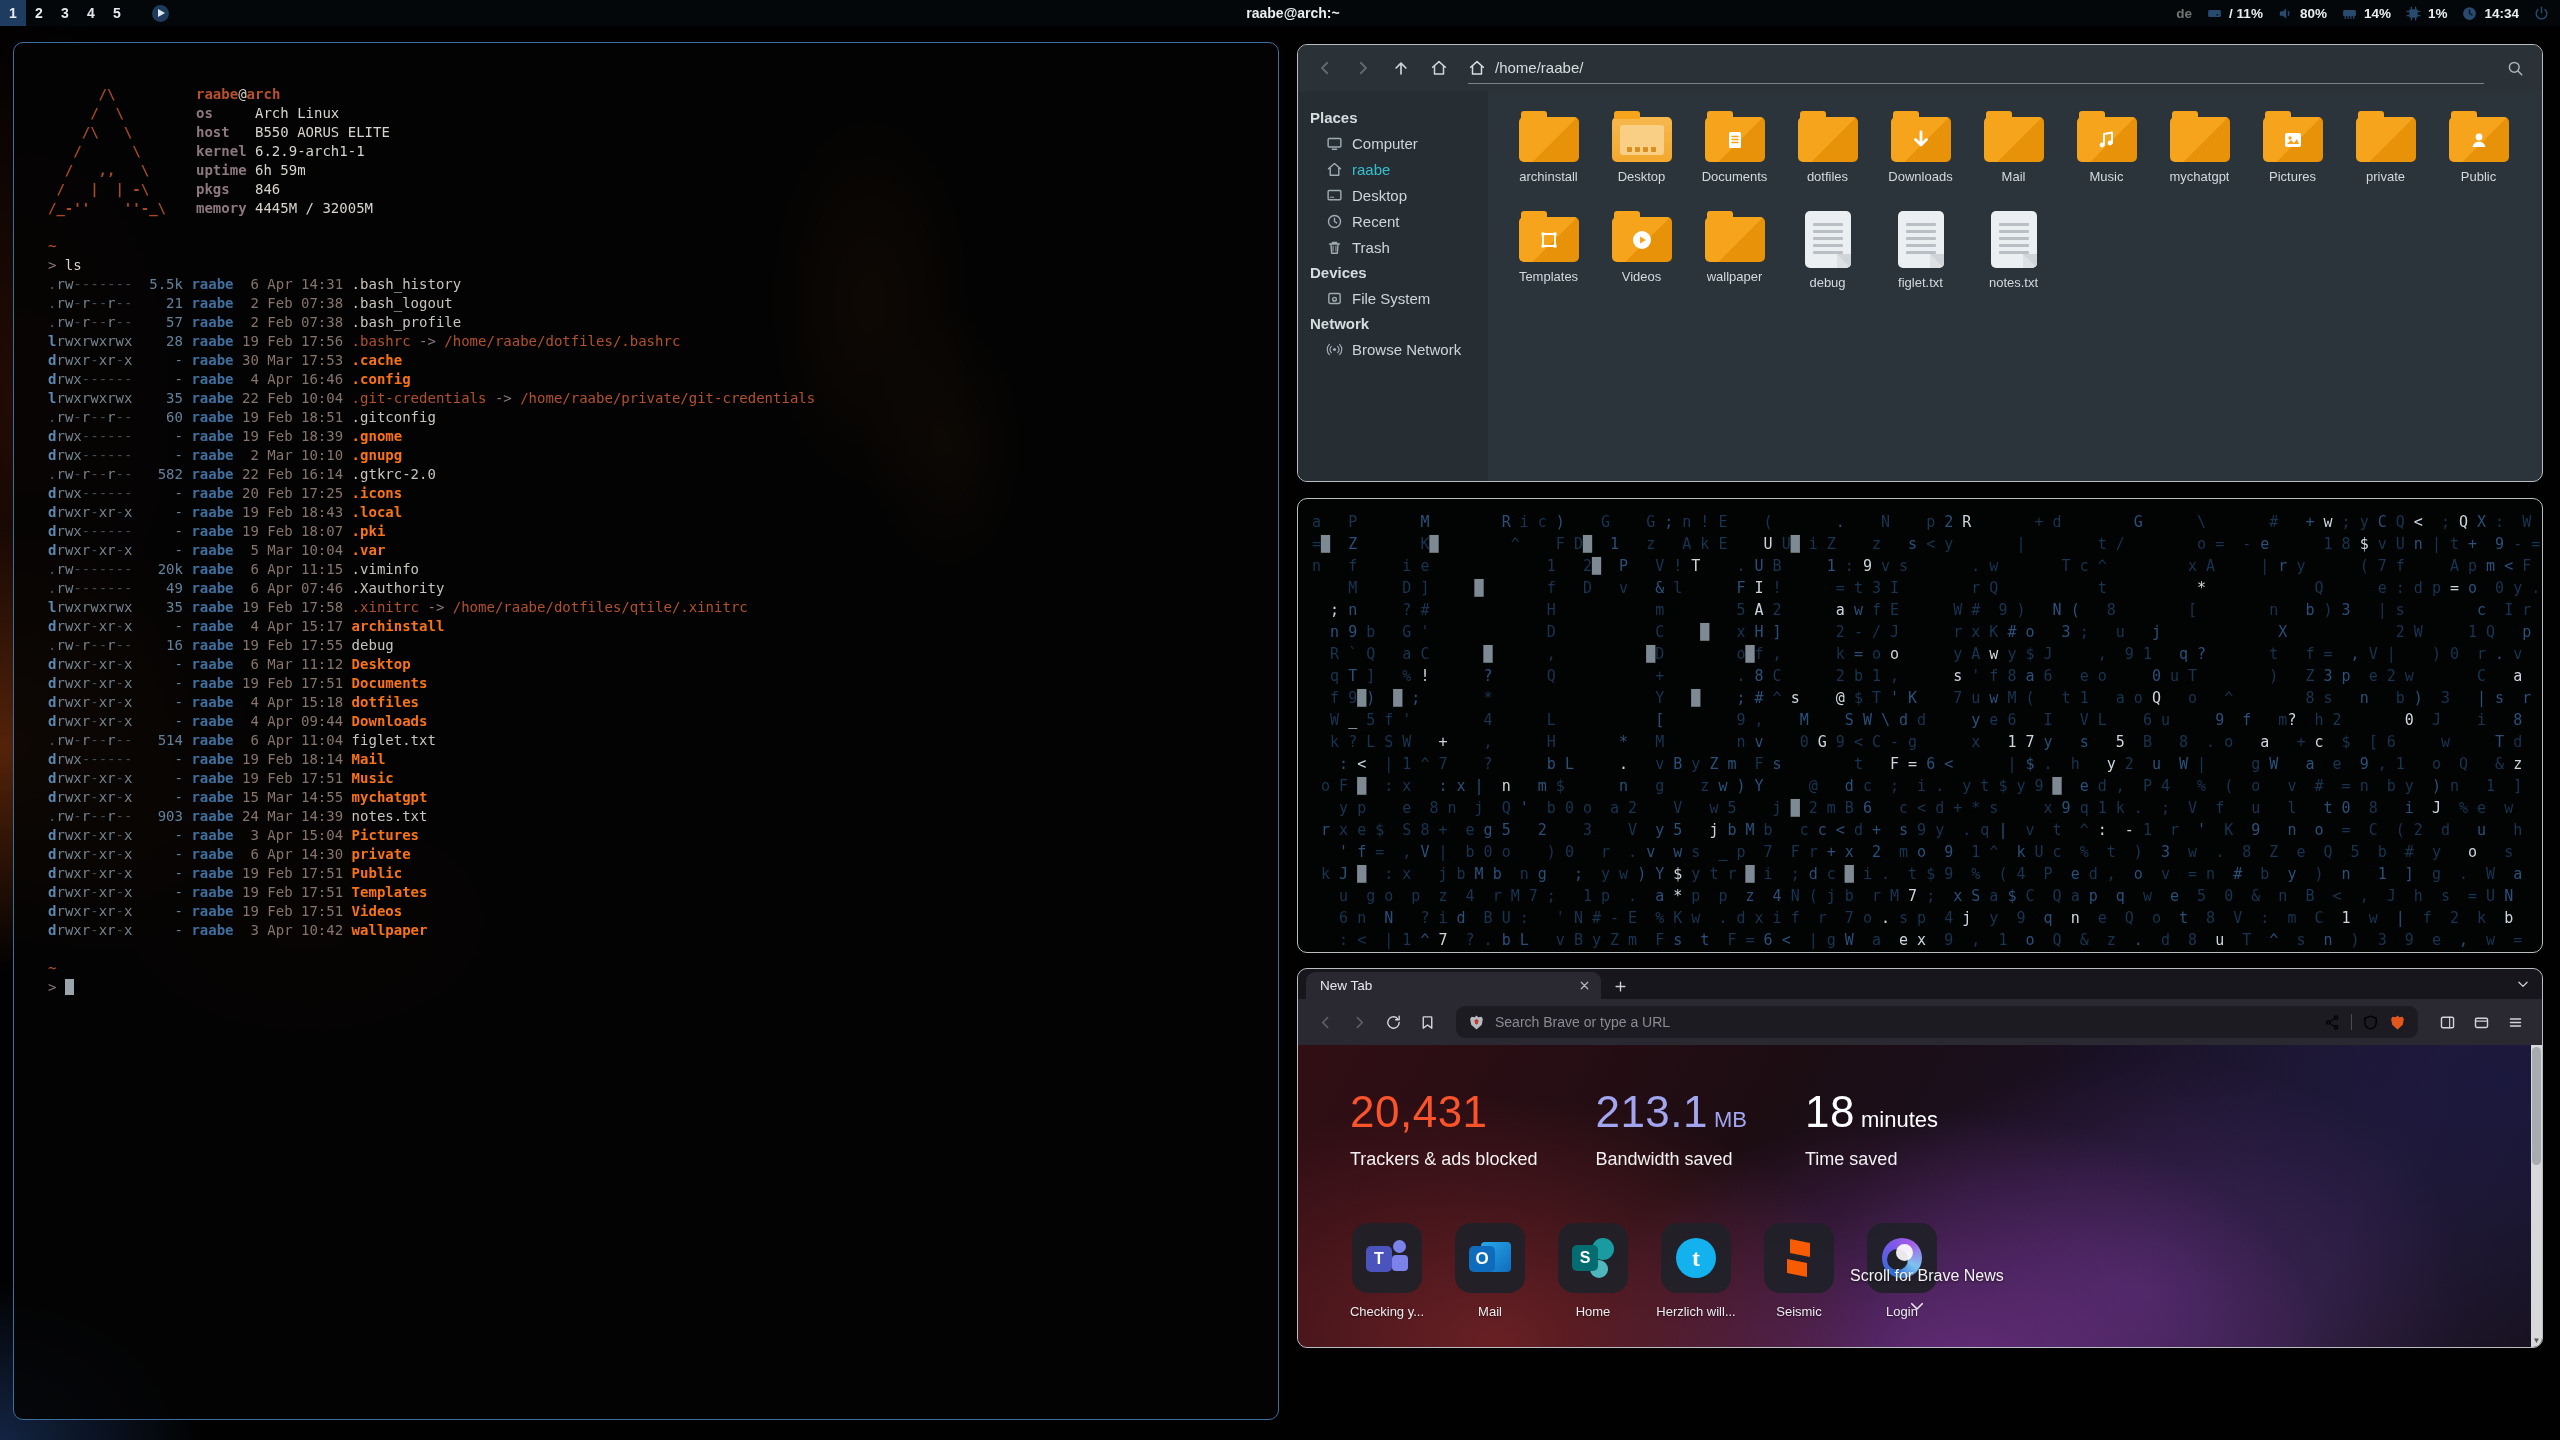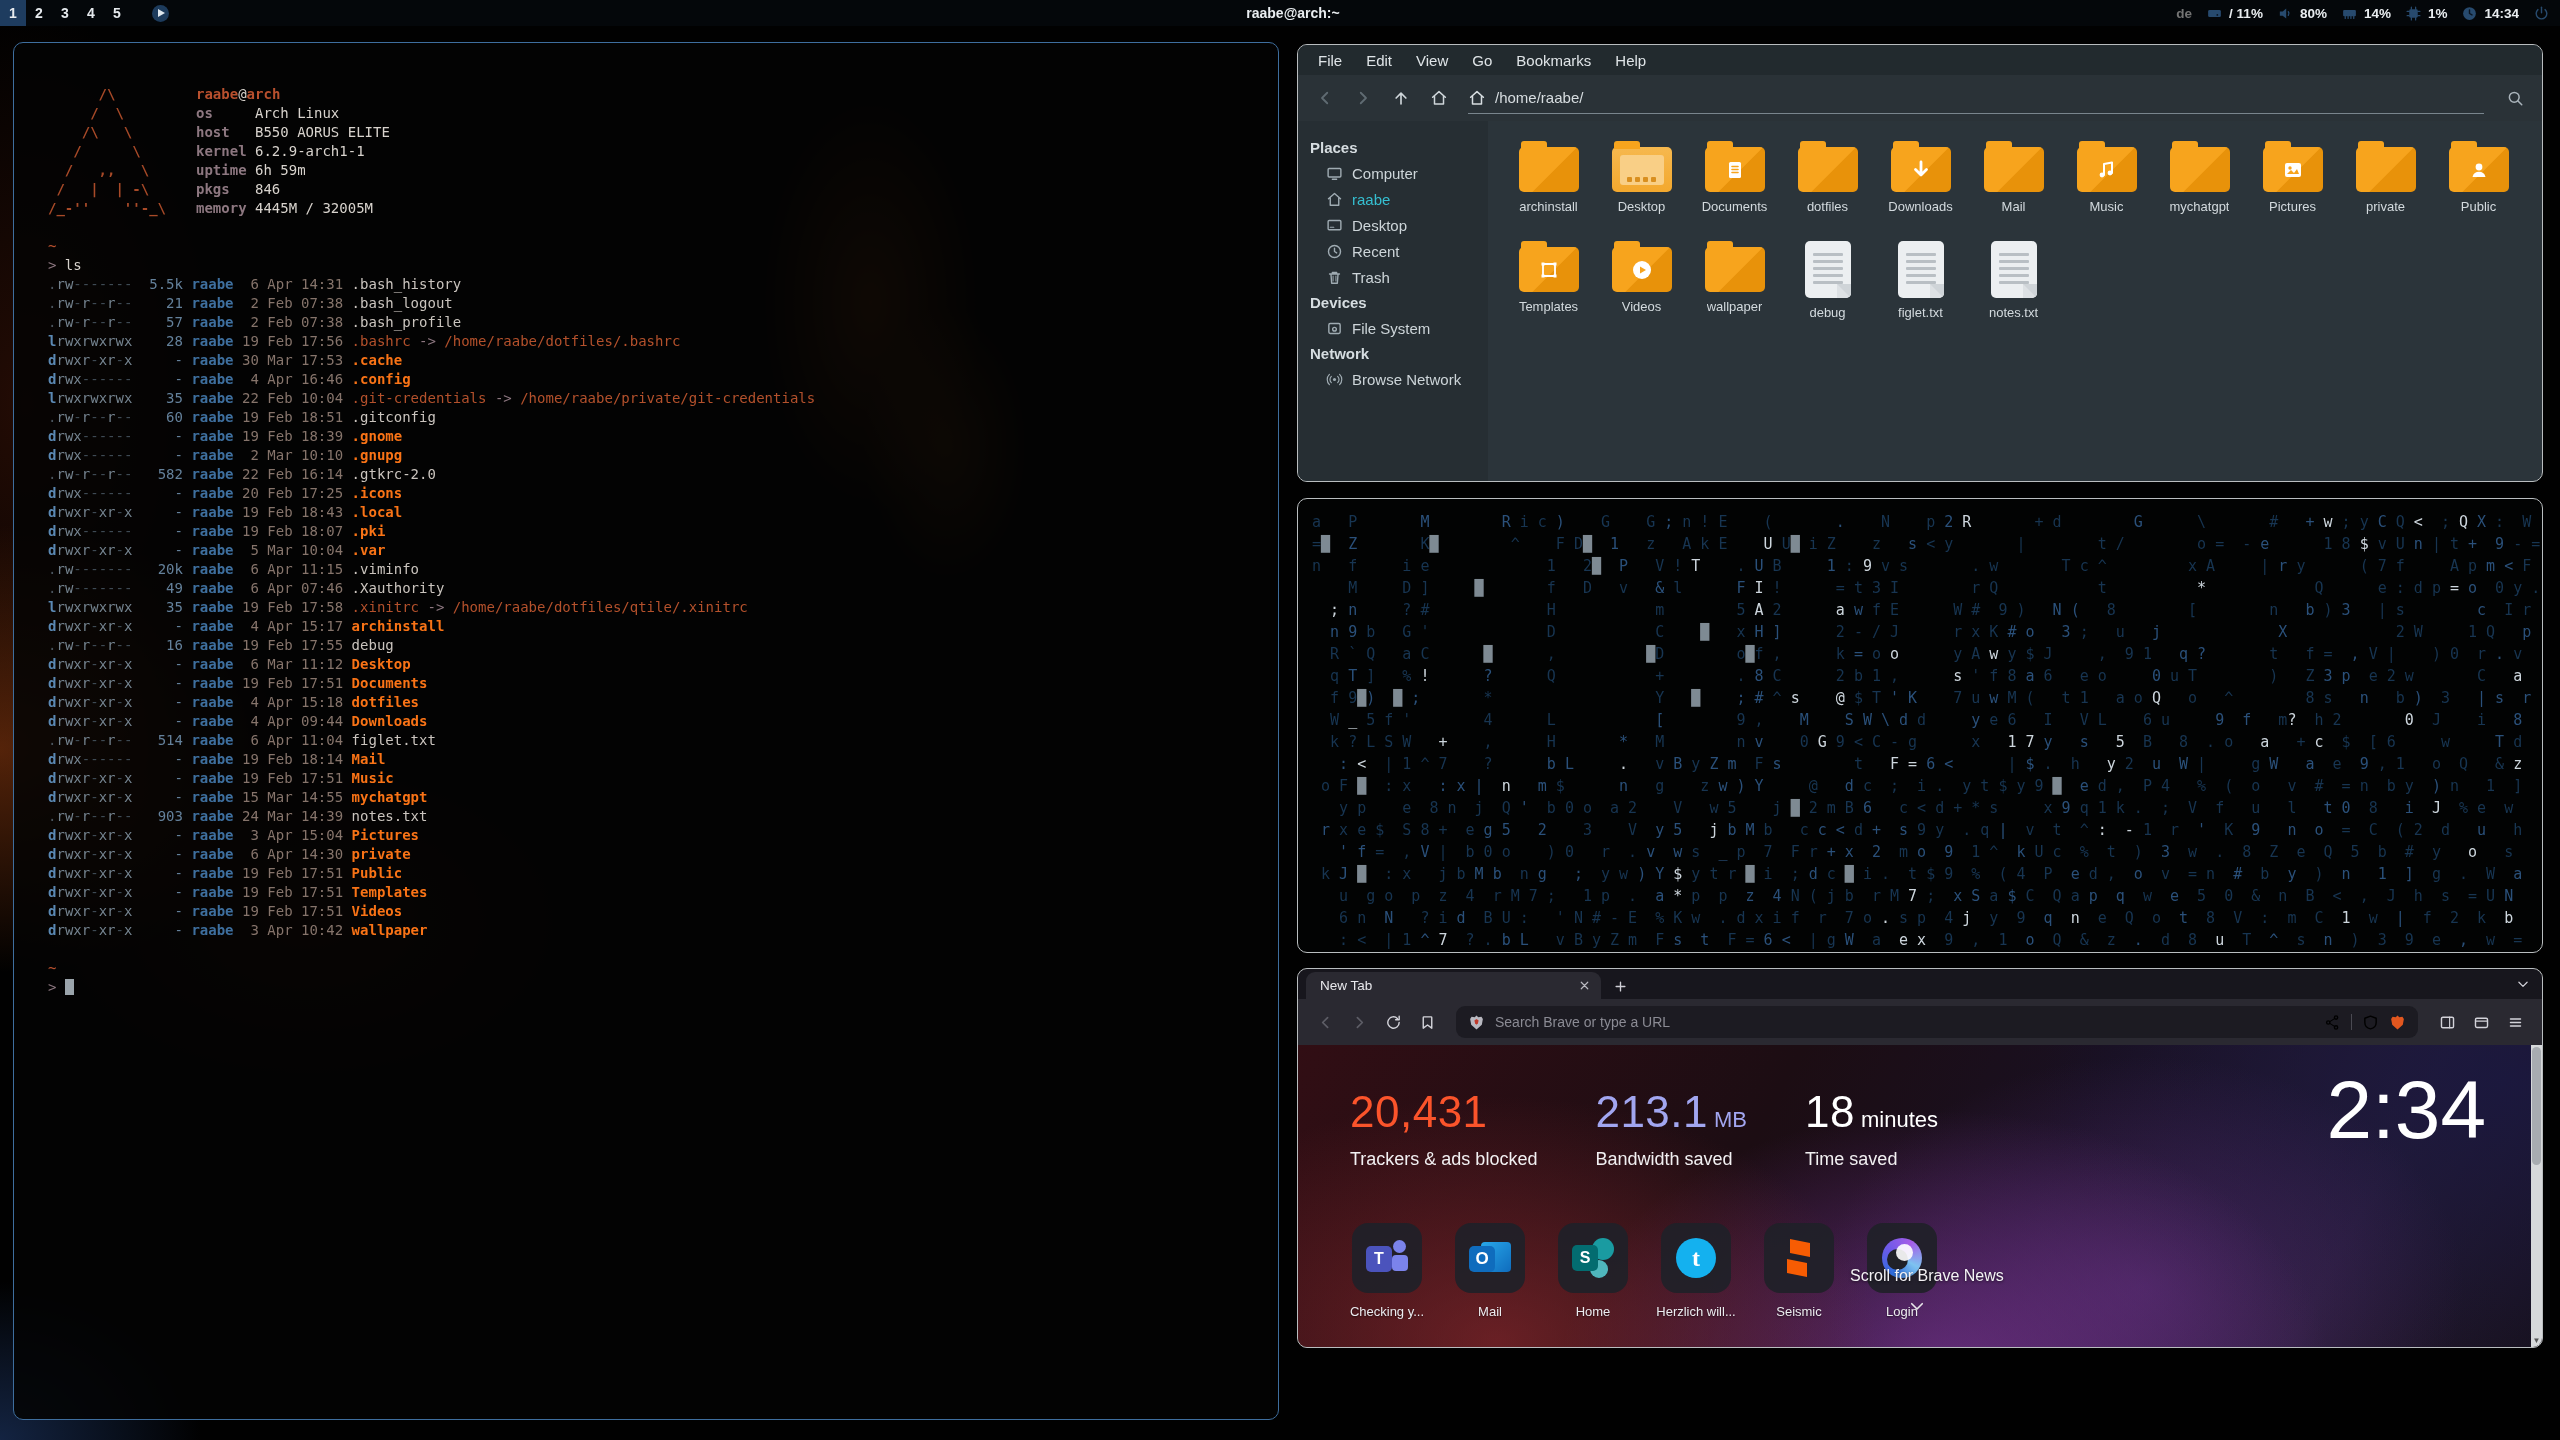--- a/index.html
+++ b/index.html
@@ -307,28 +307,20 @@
       <div class="t-line"><span class="pm-t">d</span><span class="pm-ch">r</span><span class="pm-ch">w</span><span class="pm-ch">x</span><span class="pm-ch">r</span><span class="pm-dash">-</span><span class="pm-ch">x</span><span class="pm-ch">r</span><span class="pm-dash">-</span><span class="pm-ch">x</span> <span class="c-size">    -</span> <span class="c-owner">raabe</span> <span class="c-date">19 Feb 17:51</span> <span class="nm-dir">Templates</span></div>
       <div class="t-line"><span class="pm-t">d</span><span class="pm-ch">r</span><span class="pm-ch">w</span><span class="pm-ch">x</span><span class="pm-ch">r</span><span class="pm-dash">-</span><span class="pm-ch">x</span><span class="pm-ch">r</span><span class="pm-dash">-</span><span class="pm-ch">x</span> <span class="c-size">    -</span> <span class="c-owner">raabe</span> <span class="c-date">19 Feb 17:51</span> <span class="nm-dir">Videos</span></div>
       <div class="t-line"><span class="pm-t">d</span><span class="pm-ch">r</span><span class="pm-ch">w</span><span class="pm-ch">x</span><span class="pm-ch">r</span><span class="pm-dash">-</span><span class="pm-ch">x</span><span class="pm-ch">r</span><span class="pm-dash">-</span><span class="pm-ch">x</span> <span class="c-size">    -</span> <span class="c-owner">raabe</span> <span class="c-date"> 3 Apr 10:42</span> <span class="nm-dir">wallpaper</span></div>
     </div>
   <div class="t-line">&nbsp;</div>
   <div class="t-line t-tilde">~</div>
   <div class="t-line"><span class="t-caret">&gt; </span><span class="cursor"></span></div>
 </div>
 
 <div id="fm" class="win">
-  <div id="fm-menubar">
-      <div class="menu-item">File</div>
-      <div class="menu-item">Edit</div>
-      <div class="menu-item">View</div>
-      <div class="menu-item">Go</div>
-      <div class="menu-item">Bookmarks</div>
-      <div class="menu-item">Help</div>
-    </div>
   <div id="fm-toolbar">
     <span class="tb-btn dim">
         <span class="icon">
           <svg viewBox="0 0 24 24" fill="none" stroke="currentColor" stroke-width="2" stroke-linecap="round" stroke-linejoin="round">
             <path d="M15 5l-7 7 7 7" stroke-width="2.4"></path>
           </svg>
         </span>
       </span>
     <span class="tb-btn dim">
         <span class="icon">
@@ -743,21 +735,20 @@
         </div>
         <div class="stat">
           <div><span class="num" style="color:#a2a6f0">213.1</span><span class="unit" style="color:#a2a6f0">MB</span></div>
           <div class="lbl">Bandwidth saved</div>
         </div>
         <div class="stat">
           <div><span class="num" style="color:#ffffff">18</span><span class="unit" style="color:#ffffff">minutes</span></div>
           <div class="lbl">Time saved</div>
         </div>
       </div>
-    <div id="brv-clock">2:34</div>
     <div id="brv-shortcuts">
         <div class="sc">
           <div class="tile">
             <div style="position:relative;width:42px;height:40px;">
               <div style="position:absolute;left:0;top:8px;width:26px;height:26px;background:#4b53bc;border-radius:5px;color:#fff;font-weight:bold;font-size:16px;display:flex;align-items:center;justify-content:center;">T</div>
               <div style="position:absolute;right:2px;top:2px;width:13px;height:13px;background:#7b83eb;border-radius:50%;"></div>
               <div style="position:absolute;right:0;top:17px;width:16px;height:16px;background:#7b83eb;border-radius:4px;"></div>
             </div>
           </div>
           <div class="label">Checking y...</div>

